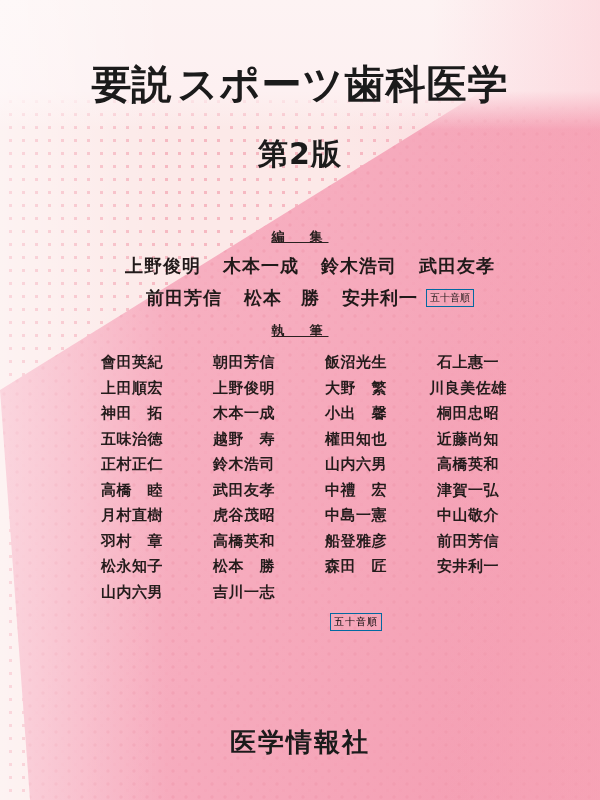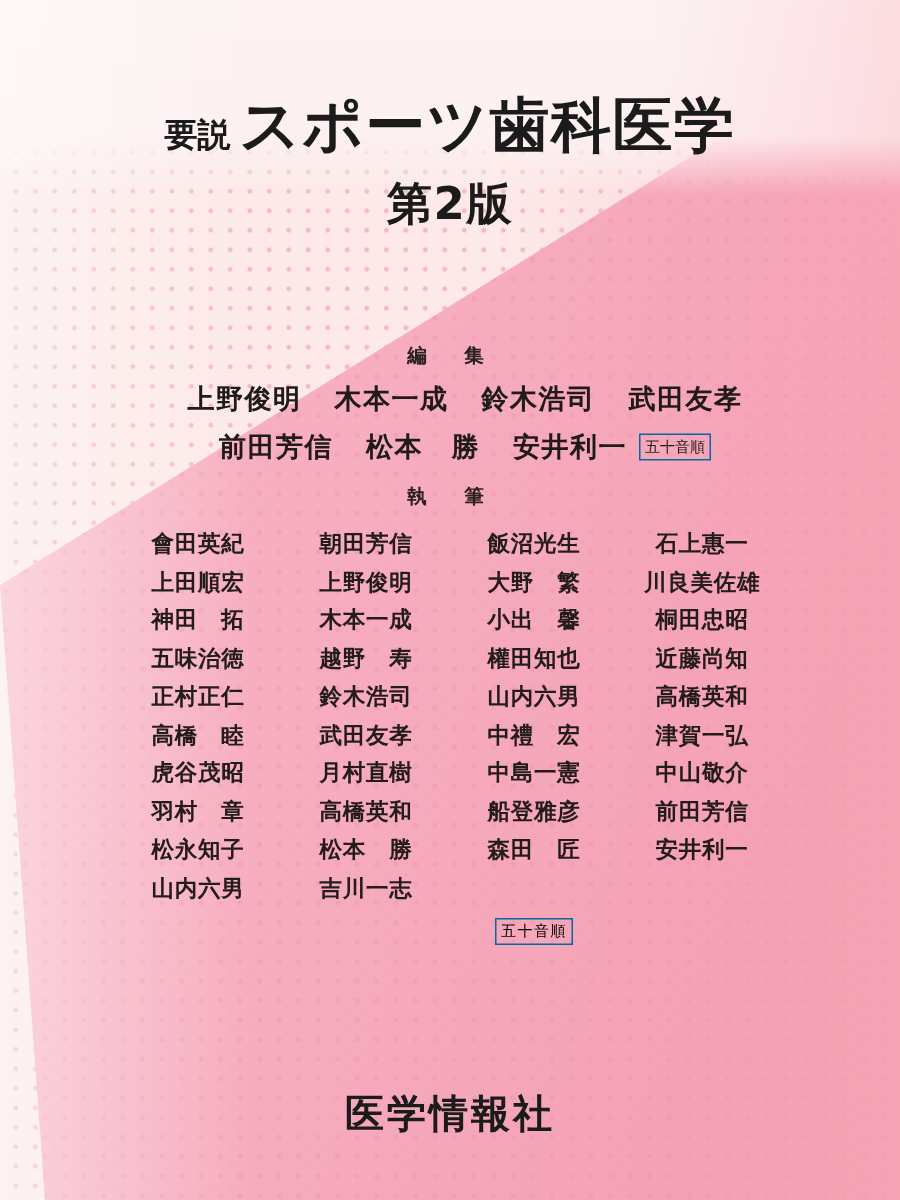--- a/index.html
+++ b/index.html
@@ -62,26 +62,26 @@
   .main-title {
     font-family: "DejaVu Sans", sans-serif;
     font-weight: bold;
     font-size: 40px;
     letter-spacing: 1px;
     color: #1b1b1b;
     line-height: 1.1;
     white-space: nowrap;
   }
   .main-title .lead {
-    font-size: 22px;
+    font-size: 40px;
     letter-spacing: 0px;
     margin-right: 6px;
   }
   .edition {
-    margin-top: 10px;
+    margin-top: 28px;
     font-family: "DejaVu Sans", sans-serif;
     font-weight: bold;
     font-size: 30px;
     color: #1b1b1b;
     letter-spacing: 1px;
   }
 
   
   .editors {
     position: absolute;
@@ -89,20 +89,21 @@
     top: 228px;
     text-align: center;
     color: #2a2020;
   }
   .section-label {
     font-family: "DejaVu Sans", sans-serif;
     font-size: 13px;
     letter-spacing: 6px;
     font-weight: bold;
     color: #2a2020;
+    text-decoration: underline;
   }
   .editor-row {
     margin-top: 8px;
     font-family: "DejaVu Sans", sans-serif;
     font-size: 18px;
     font-weight: bold;
     color: #211a1a;
     letter-spacing: 1px;
     padding-left: 20px;
   }
@@ -257,22 +258,22 @@
       <div class="author">正村正仁</div>
       <div class="author">鈴木浩司</div>
       <div class="author">山内六男</div>
       <div class="author">高橋英和</div>
 
       <div class="author">高橋　睦</div>
       <div class="author">武田友孝</div>
       <div class="author">中禮　宏</div>
       <div class="author">津賀一弘</div>
 
+      <div class="author">月村直樹</div>
       <div class="author">虎谷茂昭</div>
-      <div class="author">月村直樹</div>
       <div class="author">中島一憲</div>
       <div class="author">中山敬介</div>
 
       <div class="author">羽村　章</div>
       <div class="author">高橋英和</div>
       <div class="author">船登雅彦</div>
       <div class="author">前田芳信</div>
 
       <div class="author">松永知子</div>
       <div class="author">松本　勝</div>

